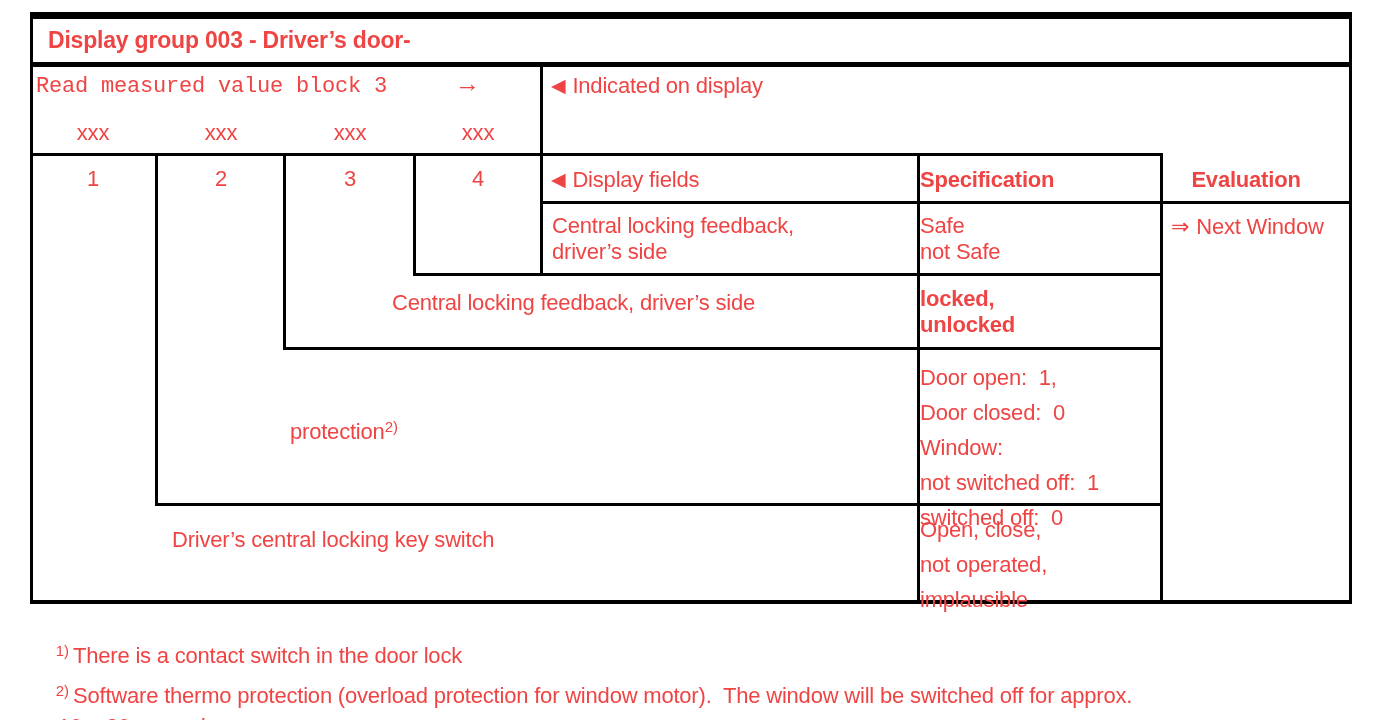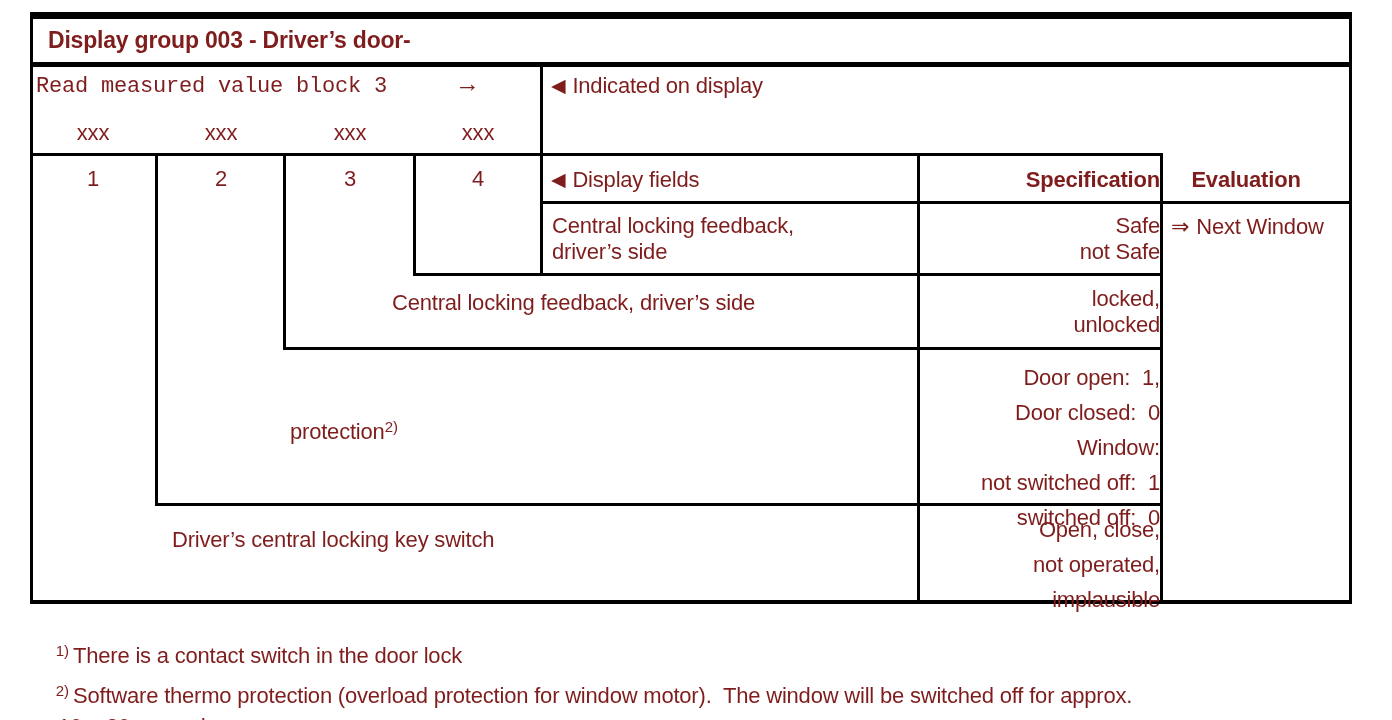--- a/index.html
+++ b/index.html
@@ -1,27 +1,27 @@
 <!DOCTYPE html>
 <html><head>
 <meta charset="utf-8">
 <style>
   html,body{margin:0;padding:0;background:#ffffff;}
   .page{
     position:relative;width:1392px;height:720px;background:#fff;
     font-family:"Liberation Sans","DejaVu Sans",sans-serif;
-    color:#7f1d1d;letter-spacing:-0.2px;overflow:hidden;
+    color:#ef4444;letter-spacing:-0.2px;overflow:hidden;
   }
   .ln{position:absolute;background:#000;}
   .txt{position:absolute;font-size:22px;line-height:26px;white-space:pre-wrap;}
   .ctr{text-align:center;}
   .bold{font-weight:bold;}
   .title{font-size:23px;font-weight:bold;}
   .colcell{width:124px;text-align:center;}
-  .spec{left:920px;width:240px;text-align:right;}
+  .spec{left:920px;width:240px;text-align:left;}
   .iconrow{display:flex;align-items:center;gap:7px;}
   .tri{font-size:19px;line-height:26px;}
   .sup{font-size:15px;vertical-align:baseline;position:relative;top:-7px;letter-spacing:0;}
   .fnote{padding-left:26px;}
   .fnote .sup{margin-left:-26px;margin-right:4px;display:inline-block;}
   .arrow{font-size:25px;}
   .lh27{line-height:35px;}
   .lh29{line-height:29px;}
 </style>
 </head>
@@ -79,21 +79,21 @@
 driver’s side</div>
   <div class="txt spec" style="top:213px;">Safe
 not Safe</div>
 
   <div class="txt iconrow" style="left:1171px;top:214px;">
     <span>⇒</span>
     <span>Next Window</span>
   </div>
 
   <div class="txt" style="left:392px;top:290px;">Central locking feedback, driver’s side</div>
-  <div class="txt spec" style="top:286px;">locked,
+  <div class="txt spec" style="top:286px;font-weight:bold;">locked,
 unlocked</div>
 
   <div class="txt lh29" style="left:290px;top:359px;">
     <div><span>protection</span><span class="sup">2)</span></div>
   </div>
   <div class="txt spec lh27" style="top:360px;">Door open:  1,
 Door closed:  0
 Window:
 not switched off:  1
 switched off:  0</div>

